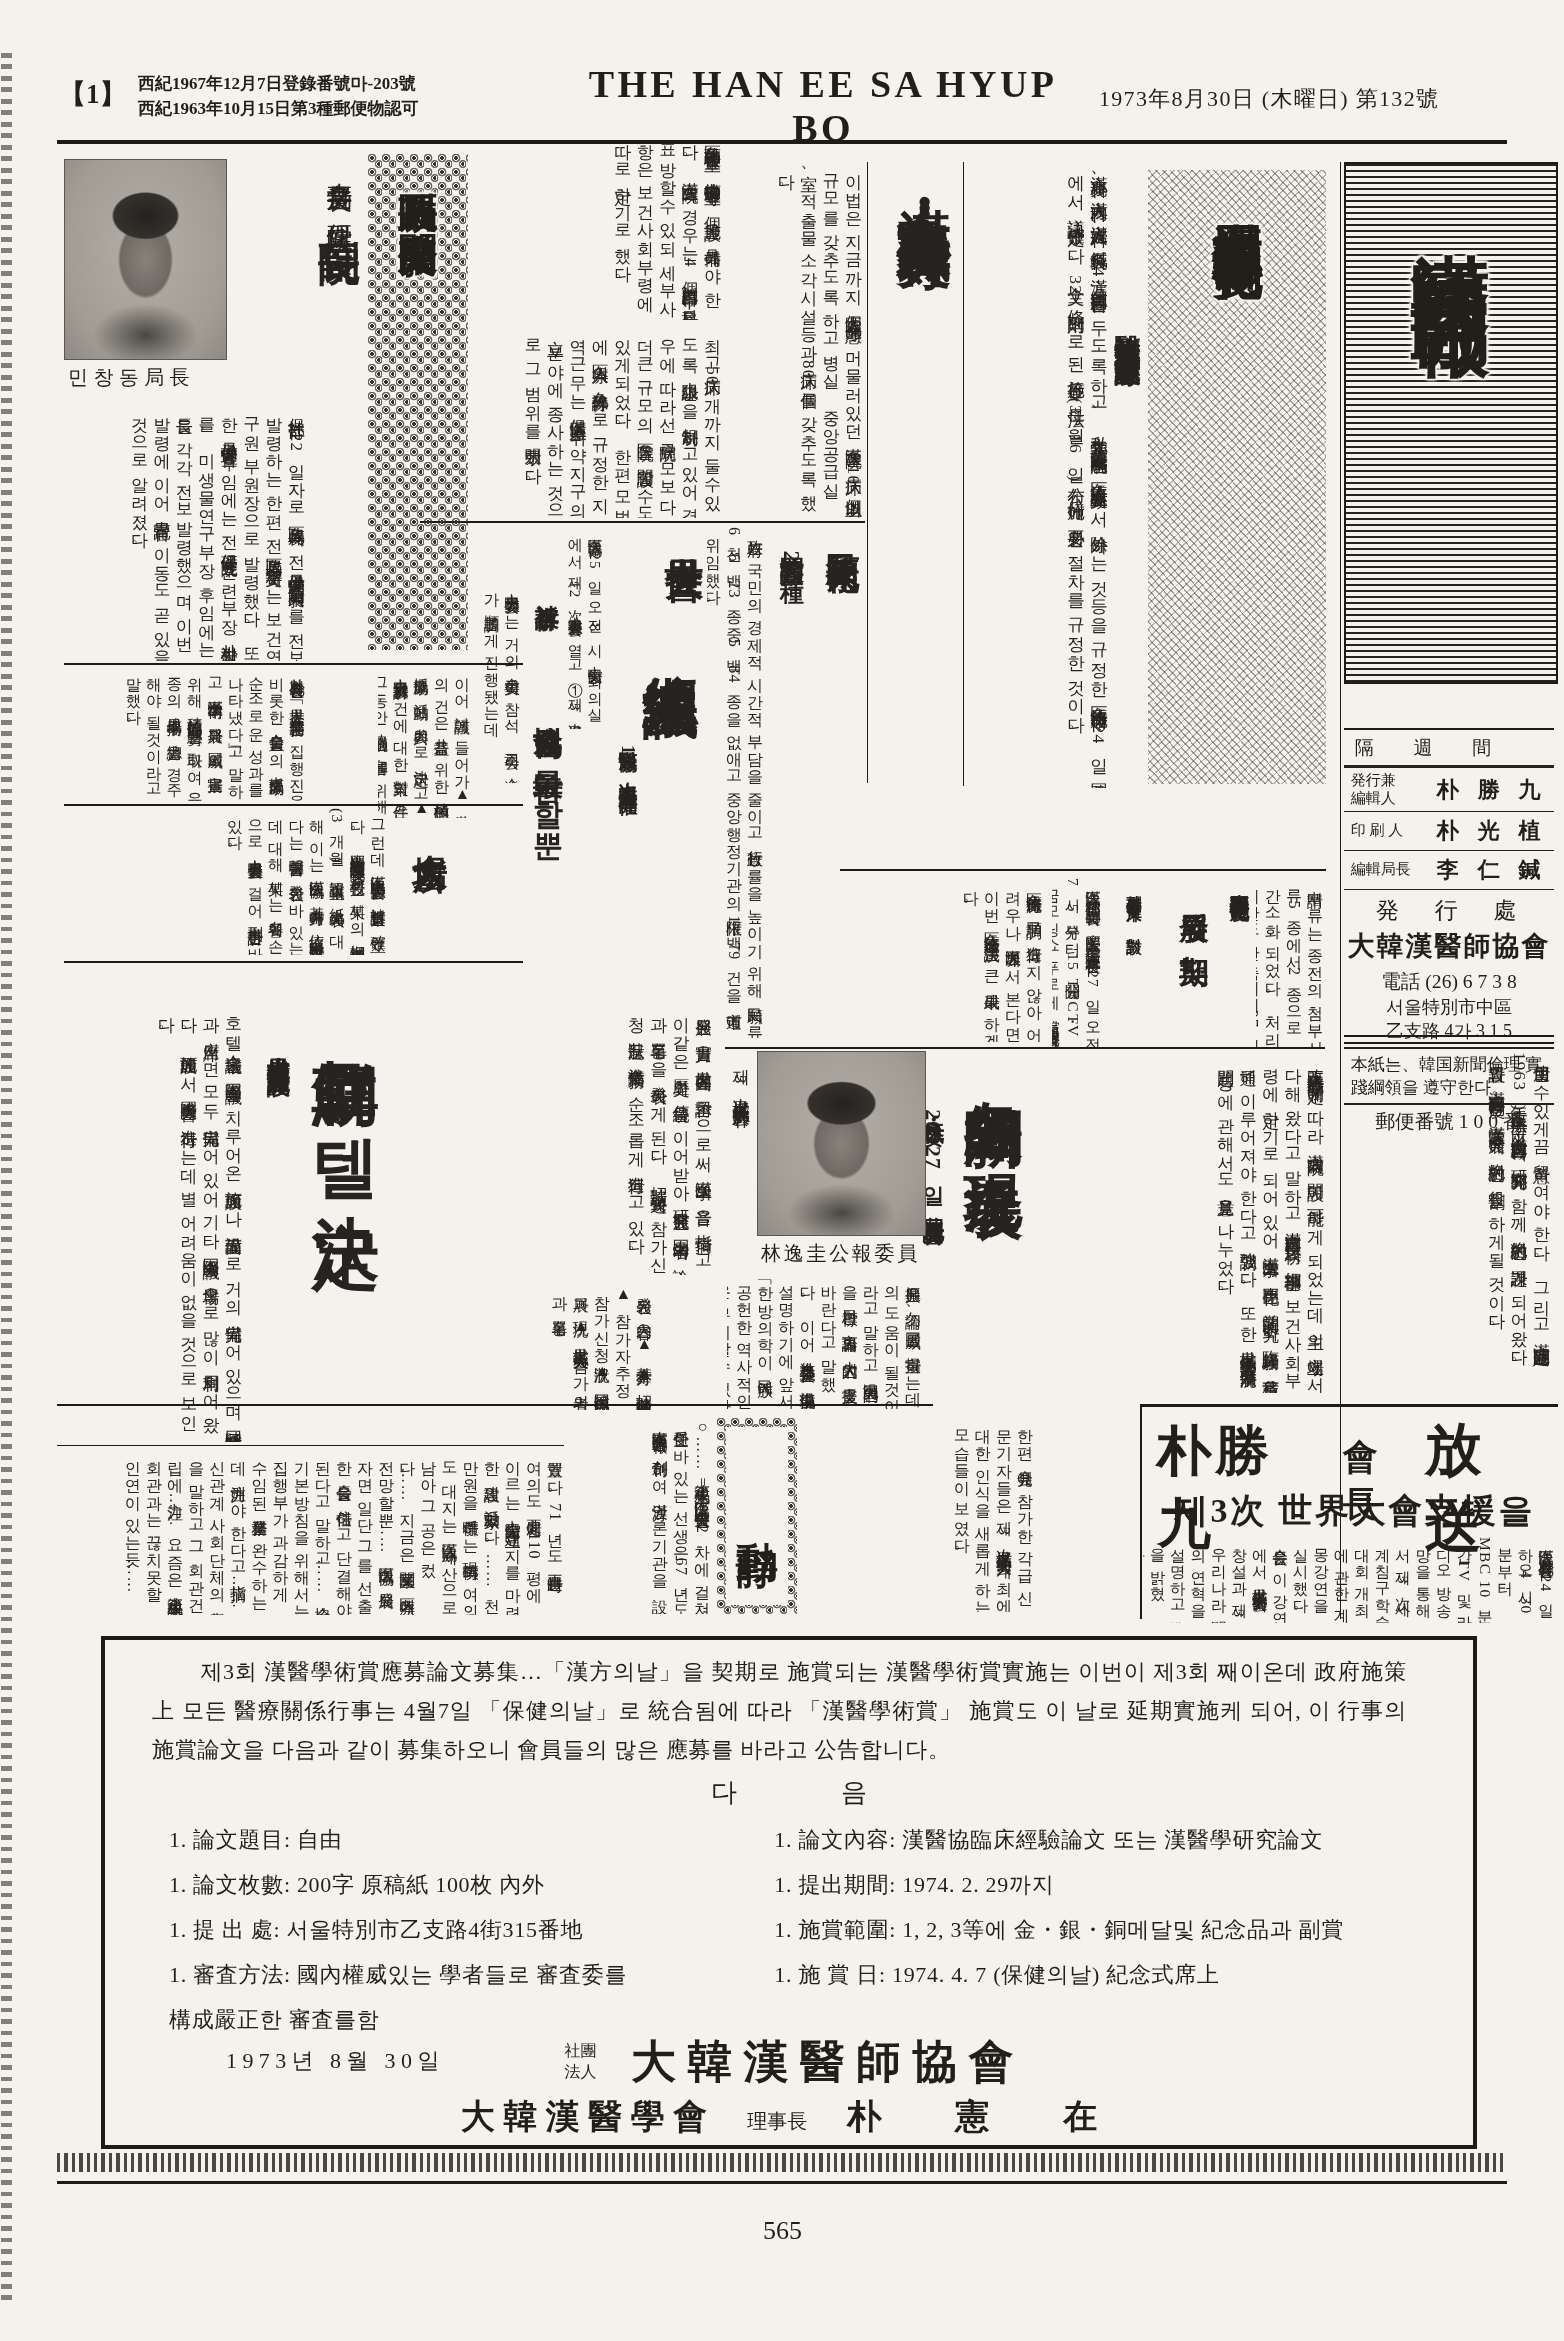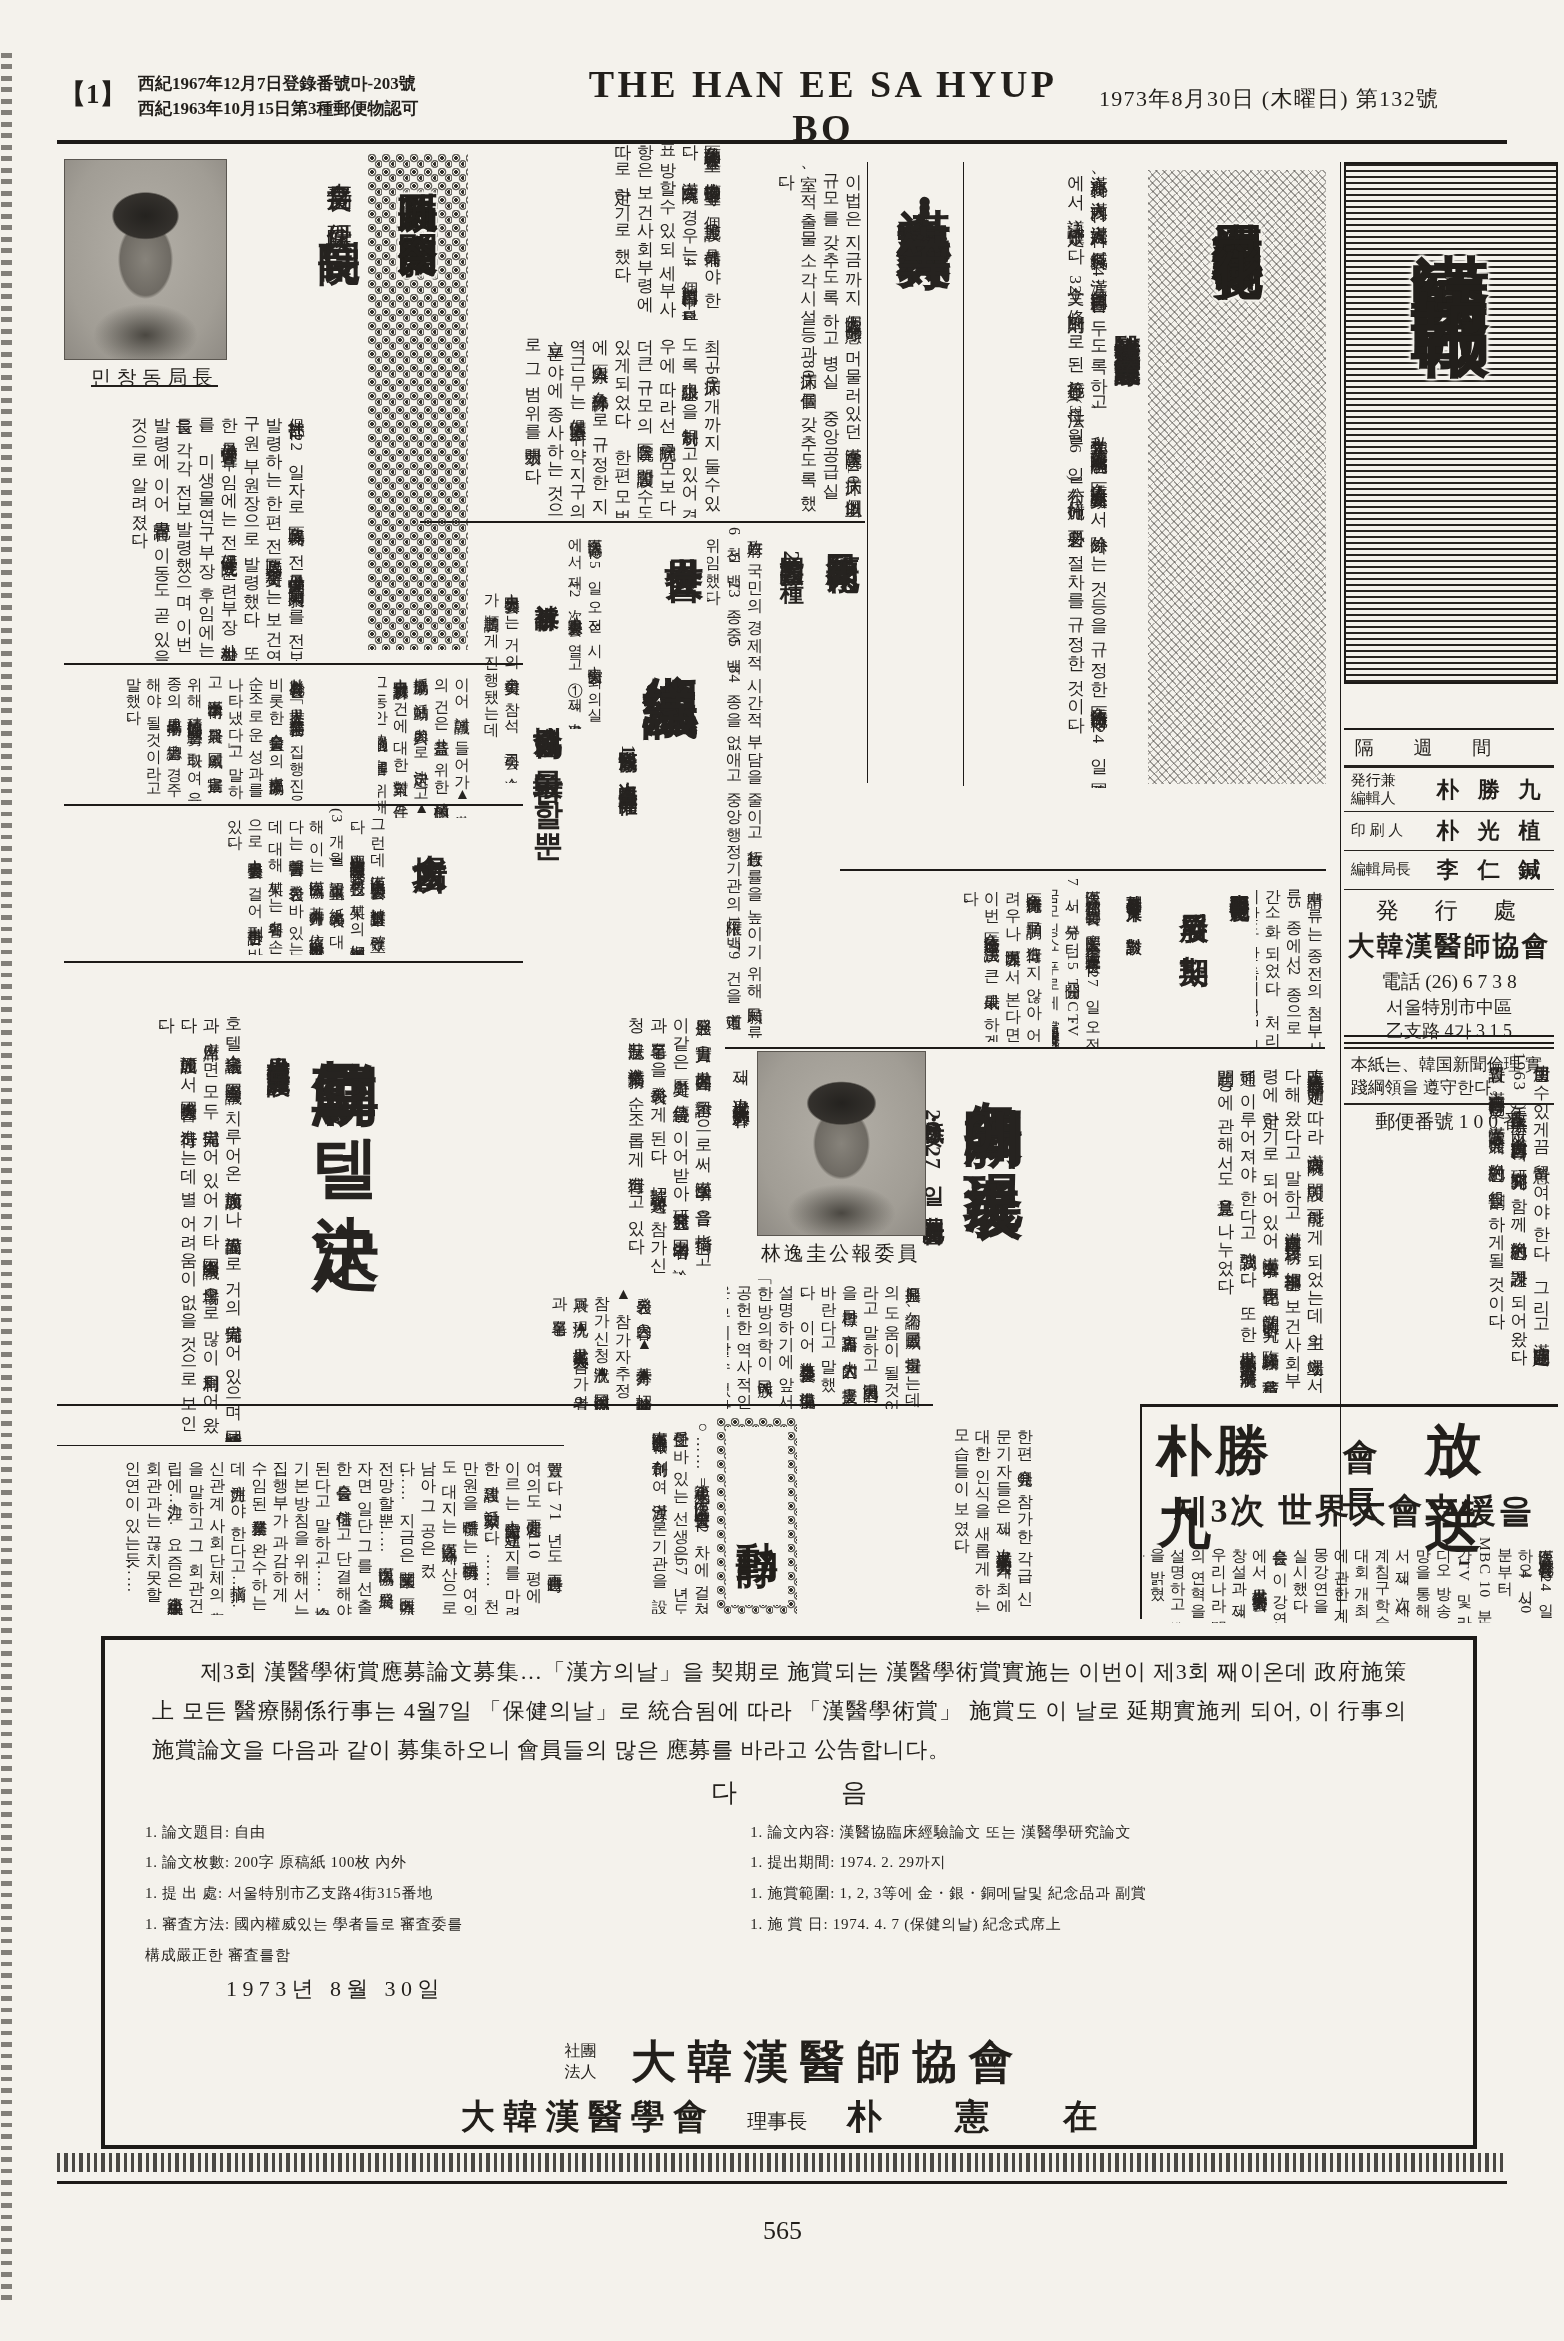--- a/index.html
+++ b/index.html
@@ -38,21 +38,21 @@
       radial-gradient(ellipse 28% 16% at 50% 28%,#24221f 0%,#34312d 70%,transparent 75%),
       radial-gradient(ellipse 26% 30% at 50% 50%,#87837b 0%,#6e6a63 60%,transparent 66%),
       radial-gradient(ellipse 45% 22% at 50% 88%,#4a4741 0%,transparent 72%),
       radial-gradient(ellipse at 50% 45%,#b3afa7 0%,#a19d95 70%,#8f8b84 100%);
   }
   .cap{font-size:20px;letter-spacing:5.4px;text-align:center;}
   .pub-row{display:flex;justify-content:space-between;align-items:center;padding:4px 6.7px;border-bottom:1.3px solid #26231f;}
   .pub-label{font-size:15px;white-space:pre-line;line-height:1.15;}
   .pub-name{font-size:22px;font-weight:bold;letter-spacing:6.7px;}
   .ann{border:4px solid #1d1b18;background:#f4f2ec;}
-  .ann-item{font-size:15px;line-height:2.05;white-space:pre-line;letter-spacing:0.7px;}
+  .ann-item{font-size:22px;line-height:2.05;white-space:pre-line;letter-spacing:0.7px;margin-left:24px;}
   .edge{
     position:absolute;left:1.3px;top:47px;width:10.8px;height:2253px;opacity:.65;
     background:repeating-linear-gradient(0deg,#45423c 0 4.7px,transparent 4.7px 11.5px);
   }
   .bstrip{
     position:absolute;opacity:.85;
     background:repeating-linear-gradient(90deg,#2c2a26 0 3.4px,transparent 3.4px 7.4px);
   }
 </style>
 </head>
@@ -129,21 +129,21 @@
   <div class="blk v bold" style="left:525px;top:702px;width:43px;height:322px;font-size:30px;">協會爲해 最善다할뿐</div>
   <div class="blk v" style="left:476px;top:581px;width:46px;height:202px;font-size:15.5px;">中央委員会에는 거의 全委員이 참석、司会로 会議가 順調롭게 진행됐는데</div>
   <div class="blk v" style="left:378px;top:666px;width:94px;height:152px;font-size:15.5px;">이어 討議에 들어가 ▲世界大会準備促進의 건은 共益을 위한 積極的인 支援協助로 活動에 參與키로 決定하고 ▲中央委員被訴사건에 대한 對策의 件은 그동안 協議的인 和解를 위해 最善을 다해왔다고 밝혔다。</div>
   <div class="rule" style="left:64px;top:663px;width:459px;height:2px;"></div>
   <div class="blk v" style="left:64px;top:666px;width:243px;height:135px;font-size:15.5px;">朴勝九会長은 「世界大会 準備業務는 집행진을 비롯한 全会員들의 支援協助로 순조로운 성과를 나타냈다」고 말하고 漢医学術의 発展과 国威의 宣揚을 위해 積極的協助 態勢를 取하여 유종의 成果擧揚에 總力을 경주해야 될것이라고 말했다。</div>
   <div class="rule" style="left:64px;top:804px;width:459px;height:2px;"></div>
   <div class="blk v" style="left:64px;top:808px;width:324px;height:147px;font-size:15.5px;">그런데 漢医協中央委員会는 被訴對策을 確立했다。慶熙大学校附属漢医院長 兼 教授인 某씨의 短期鍼灸大学院(3개월) 設置主張의 紙上発表에 대해 이는 漢医協의 基本方針에 依據 極限反對한다는 聲明書를 発表한바 있는데 대해 某씨는 名譽훼손으로 中央委員会를 걸어 刑事告訴한바 있다。</div>
   <div class="rule" style="left:64px;top:961px;width:459px;height:2px;"></div>
 
   <div class="abs photo" style="left:64px;top:159px;width:161px;height:199px;"></div>
-  <div class="abs cap" style="left:74px;top:364px;width:161px;text-decoration:underline;">민창동局長</div>
+  <div class="abs cap" style="left:51px;top:364px;width:161px;">민창동局長</div>
   <div class="abs flower" style="left:368px;top:154px;width:100px;height:496px;">
     <div class="v halo" style="position:absolute;left:50%;top:9.4px;transform:translateX(-50%);height:479px;font-size:40px;font-weight:bold;">医政局長에閔昶東氏発令</div>
   </div>
   <div class="blk v" style="left:316px;top:162px;width:50px;height:681px;"><span style="font-size:26px;">李文奇局長은 保研院</span><span style="font-size:42px;font-weight:bold;">副院長</span><span style="font-size:26px;">으로</span></div>
   <div class="blk v" style="left:64px;top:405px;width:243px;height:256px;font-size:17px;">保社部는 22일자로 医政局長에 전母子保健管理官 閔昶東씨를 전보발령하는 한편 전医政局長 李文奇씨는 보건연구원 부원장으로 발령했다。또한 母子保健管理官 후임에는 전保健研究院 훈련부장 朴洪圭씨를、미생물연구부장 후임에는 疫学調査課長을 각각 전보발령했으며 이번 발령에 이어 書記官급 이동도 곧 있을 것으로 알려졌다。</div>
 
   <div class="blk v bold" style="left:402px;top:826px;width:50px;height:135px;font-size:35px;">大會場所</div>
   <div class="blk v bold" style="left:302px;top:1005px;width:88px;height:521px;font-size:67px;letter-spacing:5.4px;">朝鮮호텔決定</div>
   <div class="blk v" style="left:251px;top:1039px;width:42px;height:467px;font-size:23px;font-weight:bold;">世界鍼術大會・同時通譯施設도</div>
   <div class="blk v" style="left:410px;top:1005px;width:304px;height:270px;font-size:17px;">発展된 實力을 世界各国에 誇示함으로써 漢医学의 音을 指摘하고 이같은 歷史와 傳統을 이어받아 研究発展된 国内学者의 論文과 名單등을 発表하게 된다。招請狀 発送과 참가신청 狀況등 準備業務도 순조롭게 進行되고 있다。</div>

